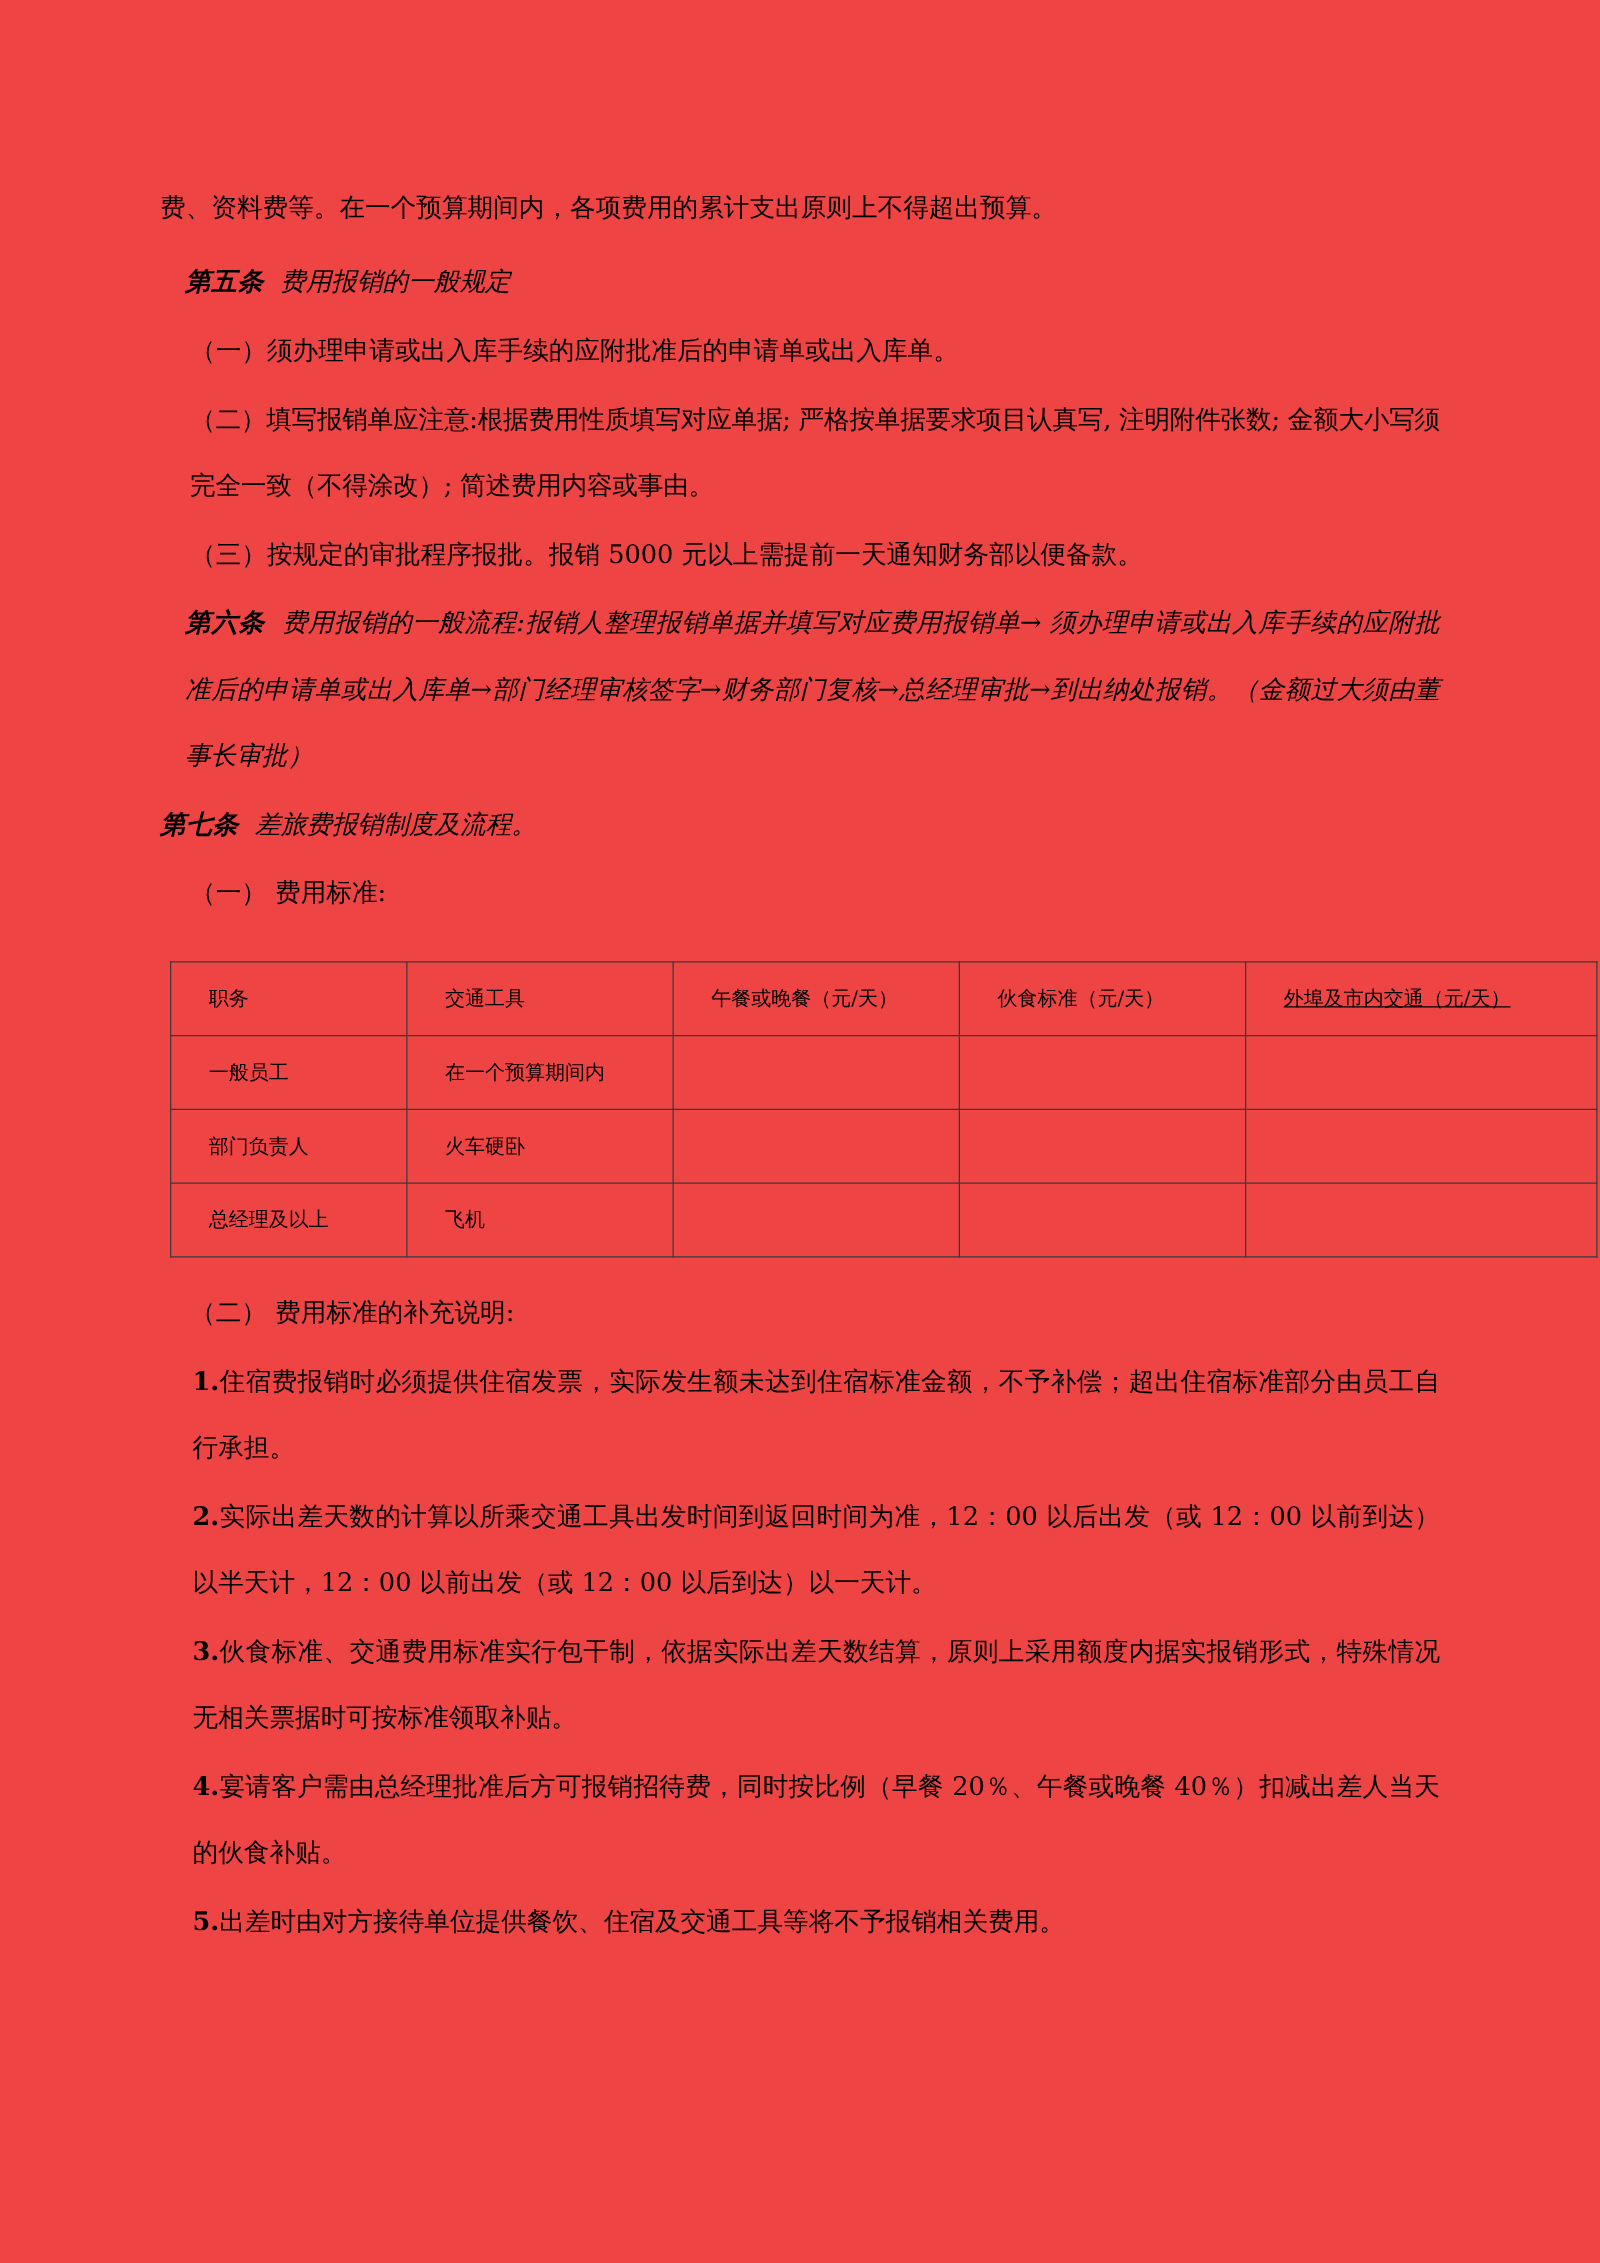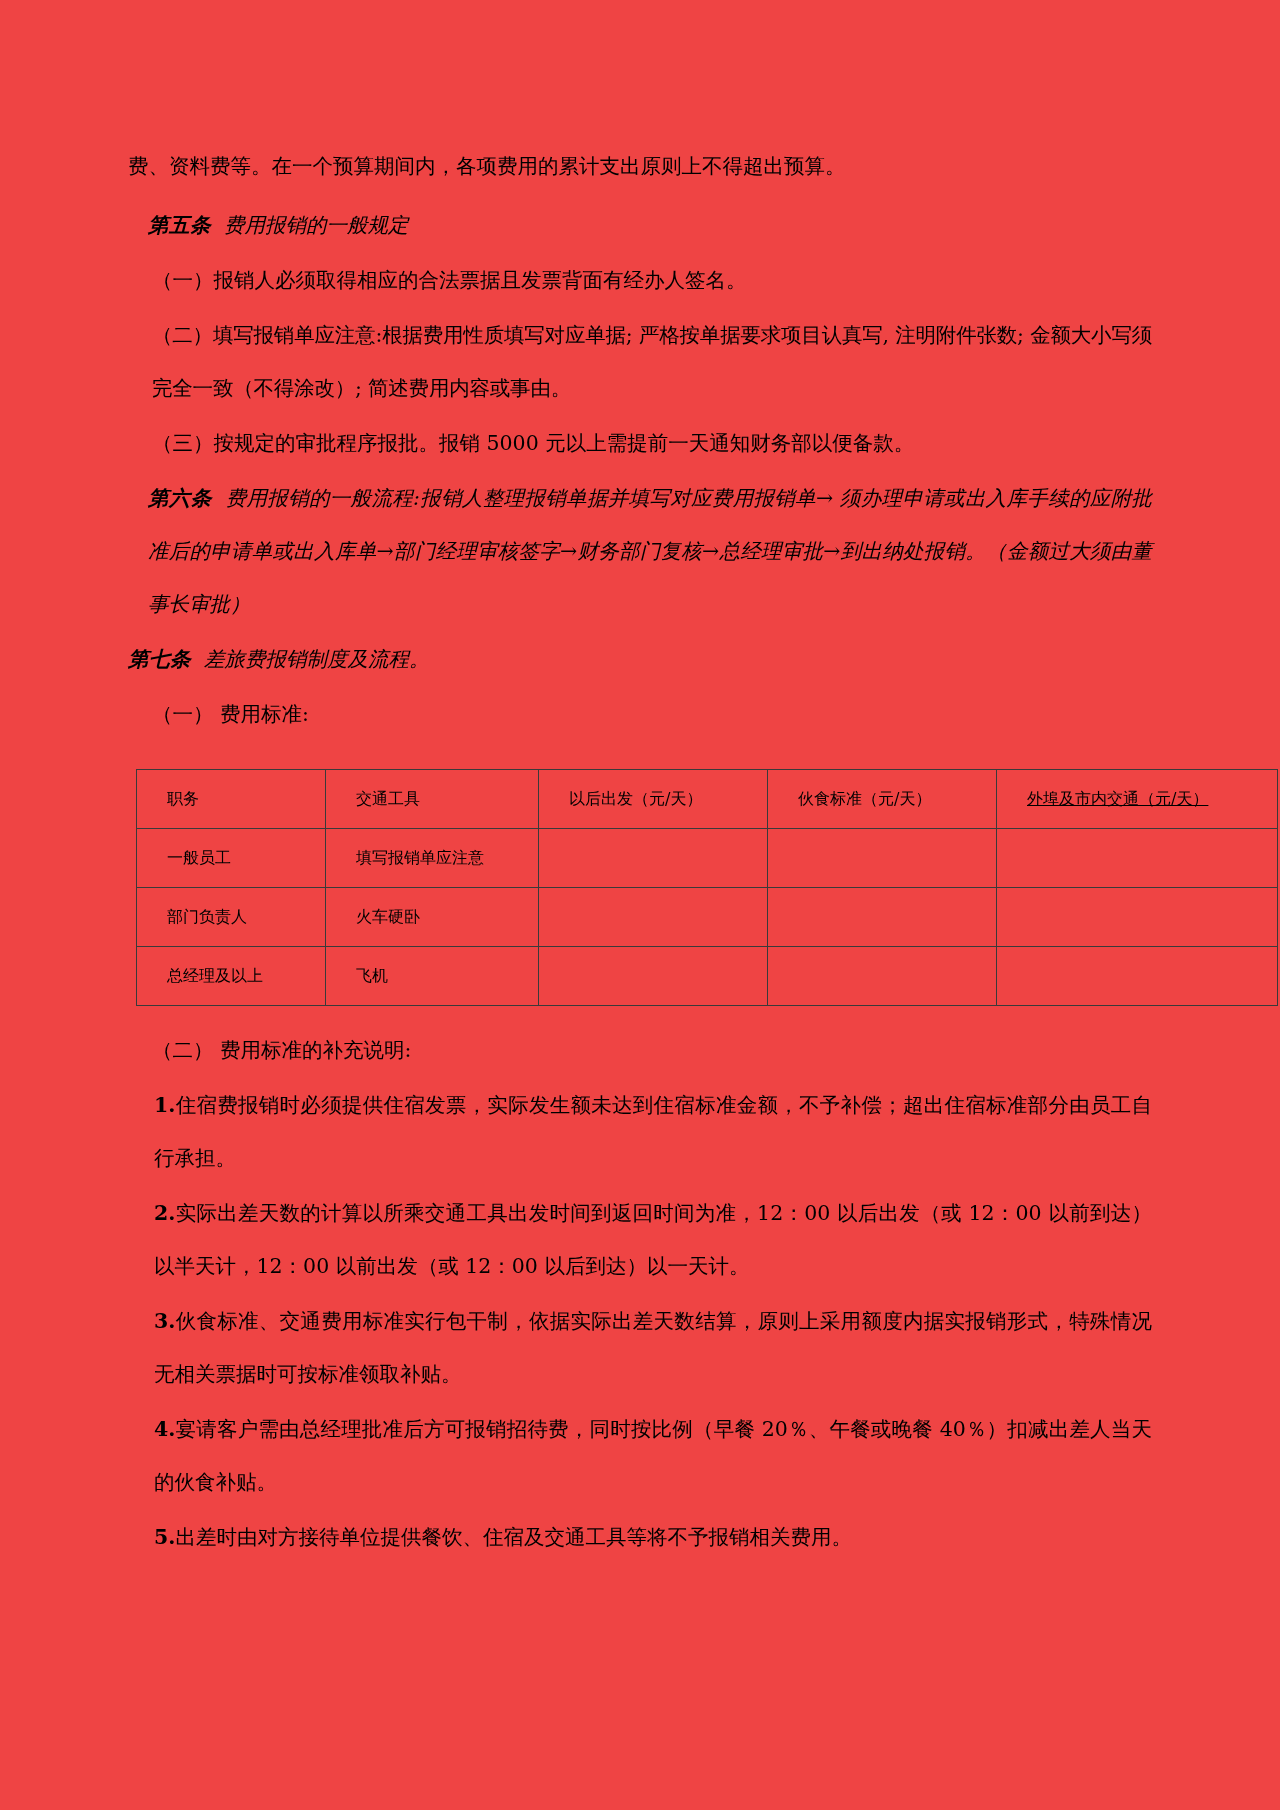--- a/index.html
+++ b/index.html
@@ -101,21 +101,21 @@
   <div class="doc-body">
 
     <p class="para-cont">费、资料费等。在一个预算期间内，各项费用的累计支出原则上不得超出预算。</p>
 
     <p class="clause indent1">
       <span class="clause-label">第五条</span>
       <span>&nbsp;</span><span class="clause-text">费用报销的一般规定</span>
     </p>
 
     <p class="item">
-      <span>（一）</span><span>报销人必须取得相应的合法票据且发票背面有经办人签名。</span>
+      <span>（一）</span><span>须办理申请或出入库手续的应附批准后的申请单或出入库单。</span>
     </p>
 
     <p class="item tight">
       <span>（二）</span><span>填写报销单应注意:根据费用性质填写对应单据; 严格按单据要求项目认真写, 注明附件张数; 金额大小写须完全一致（不得涂改）; 简述费用内容或事由。</span>
     </p>
 
     <p class="item">
       <span>（三）</span><span>按规定的审批程序报批。报销 5000 元以上需提前一天通知财务部以便备款。</span>
     </p>
 
@@ -131,27 +131,27 @@
 
     <p class="item">
       <span>（一）</span><span>&nbsp;</span><span>费用标准:</span>
     </p>
 
     <table class="fee-table">
       <tbody>
         <tr>
           <td class="col-post">职务</td>
           <td class="col-trans">交通工具</td>
-          <td class="col-hotel">以后出发（元/天）</td>
+          <td class="col-hotel">午餐或晚餐（元/天）</td>
           <td class="col-meal">伙食标准（元/天）</td>
           <td class="col-local">外埠及市内交通（元/天）</td>
         </tr>
         <tr>
           <td>一般员工</td>
-          <td>填写报销单应注意</td>
+          <td>在一个预算期间内</td>
           <td></td>
           <td></td>
           <td></td>
         </tr>
         <tr>
           <td>部门负责人</td>
           <td>火车硬卧</td>
           <td></td>
           <td></td>
           <td></td>

